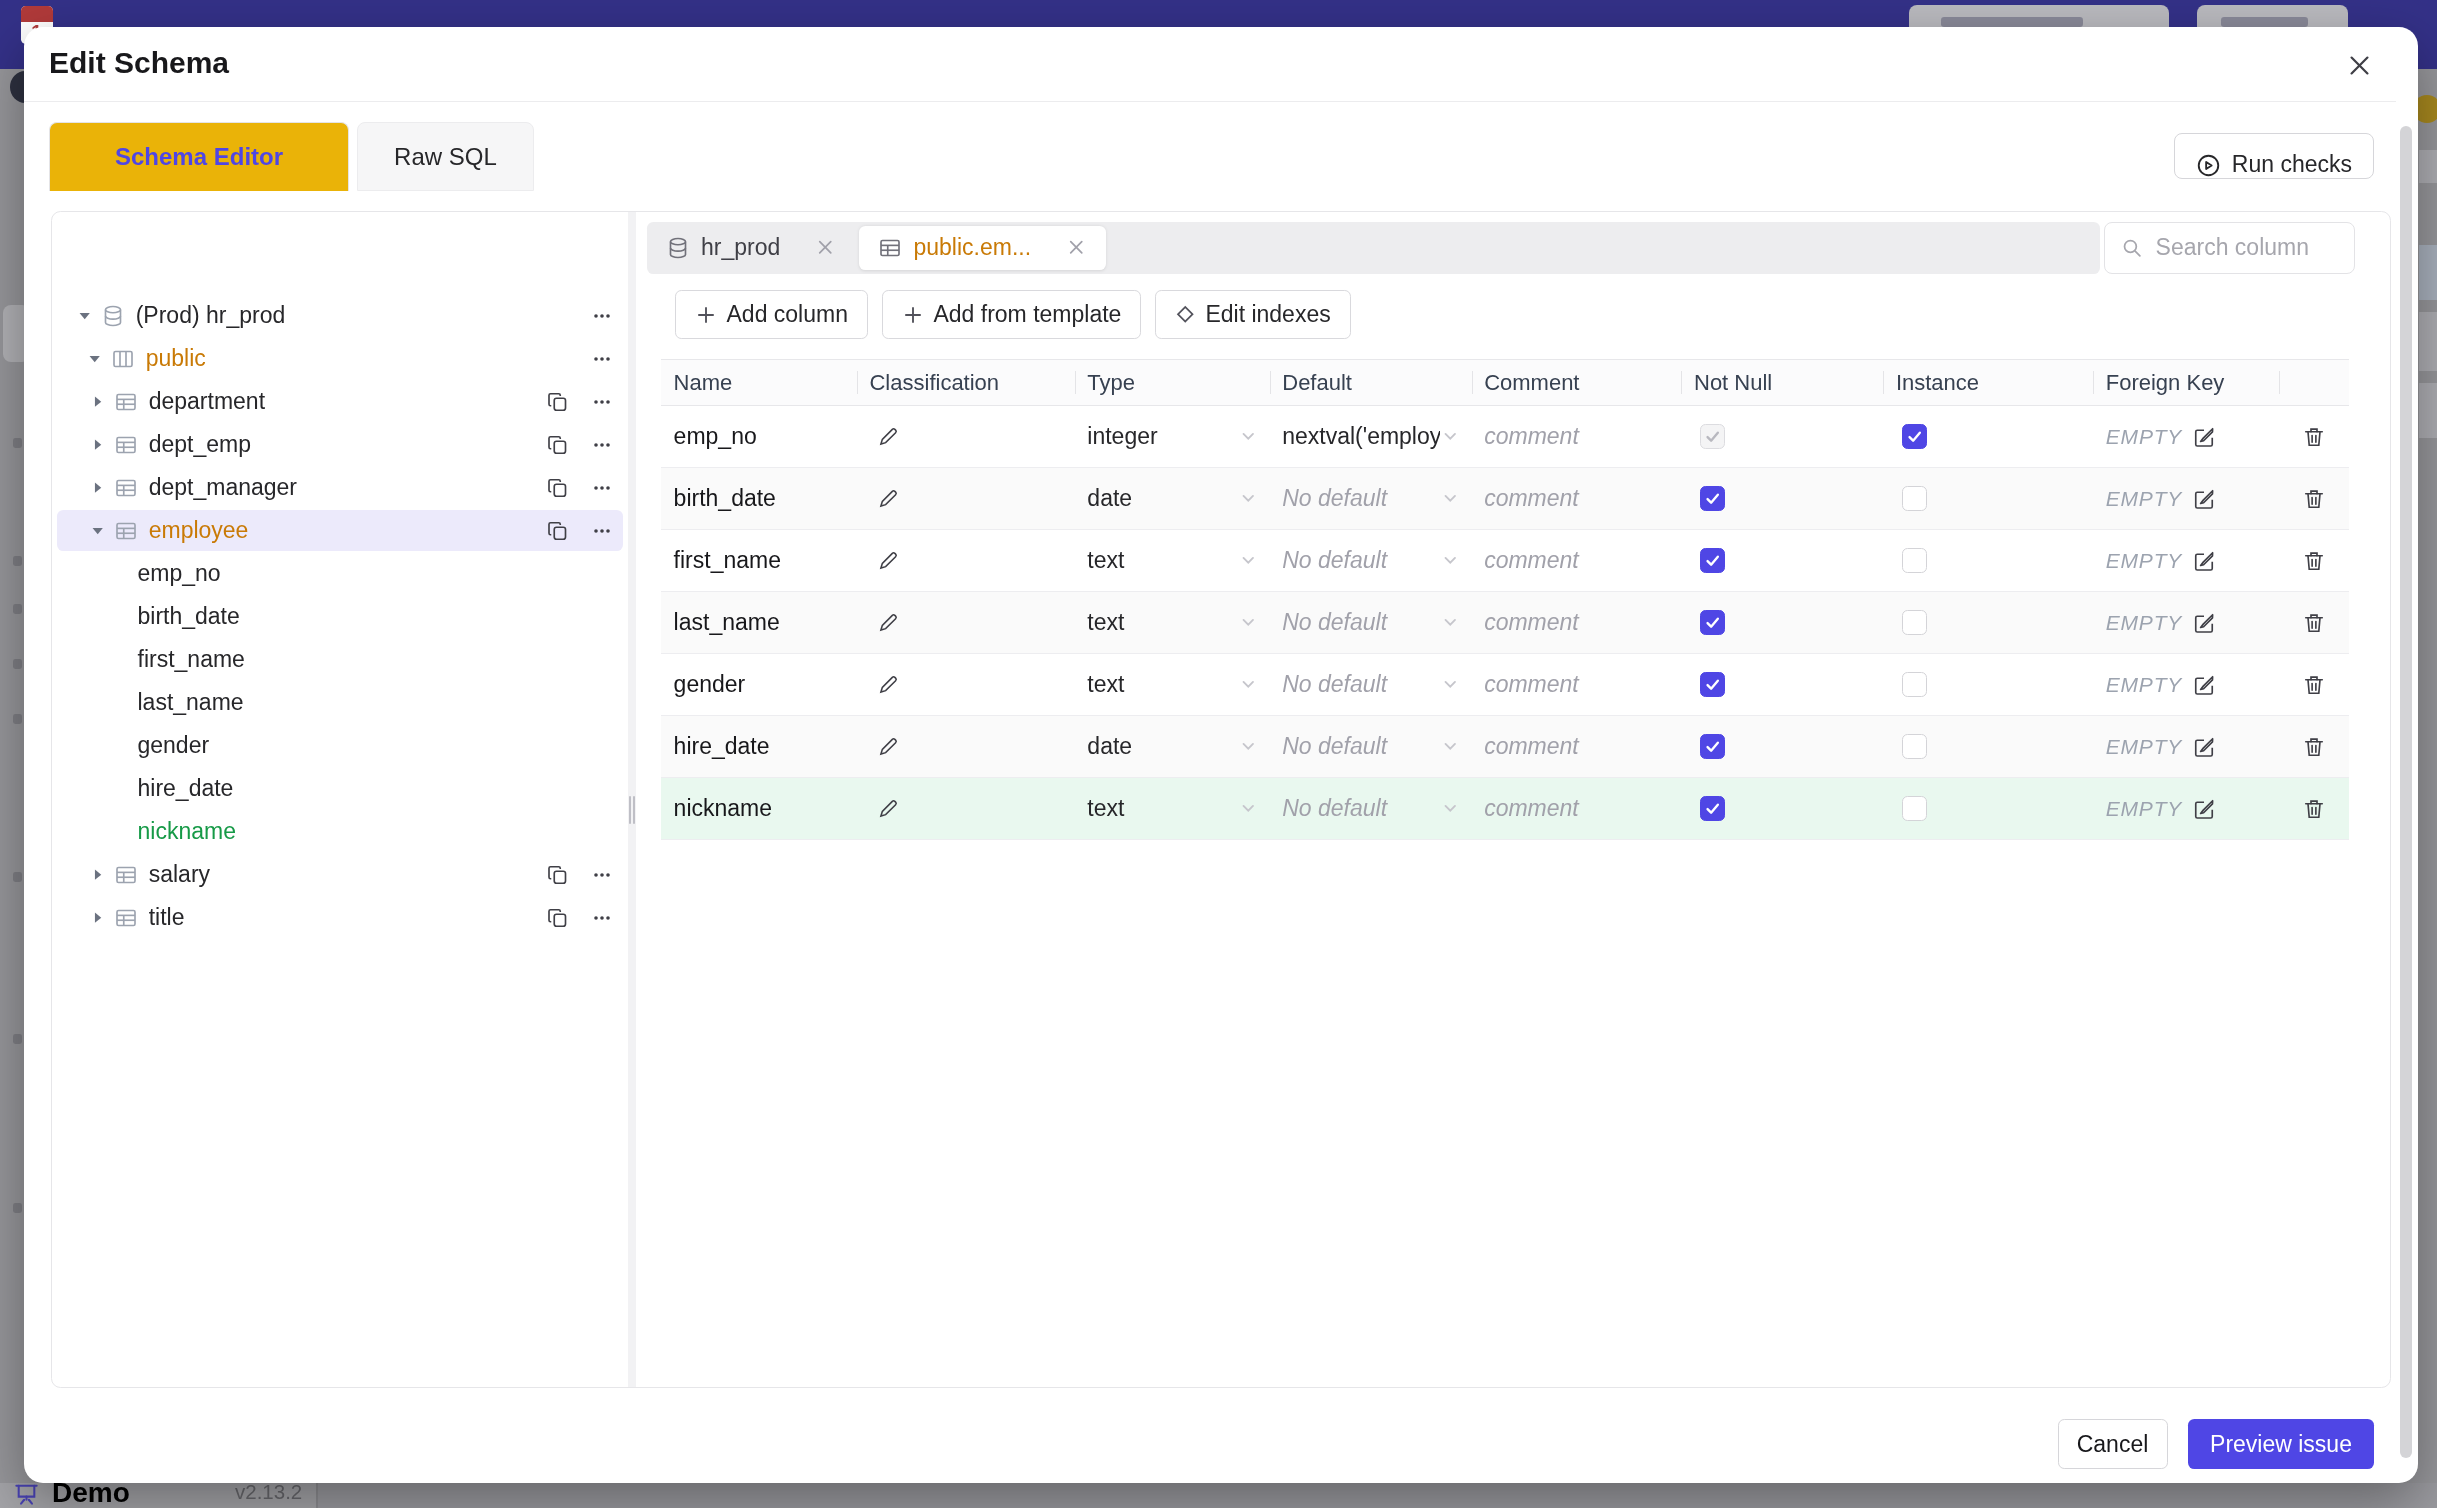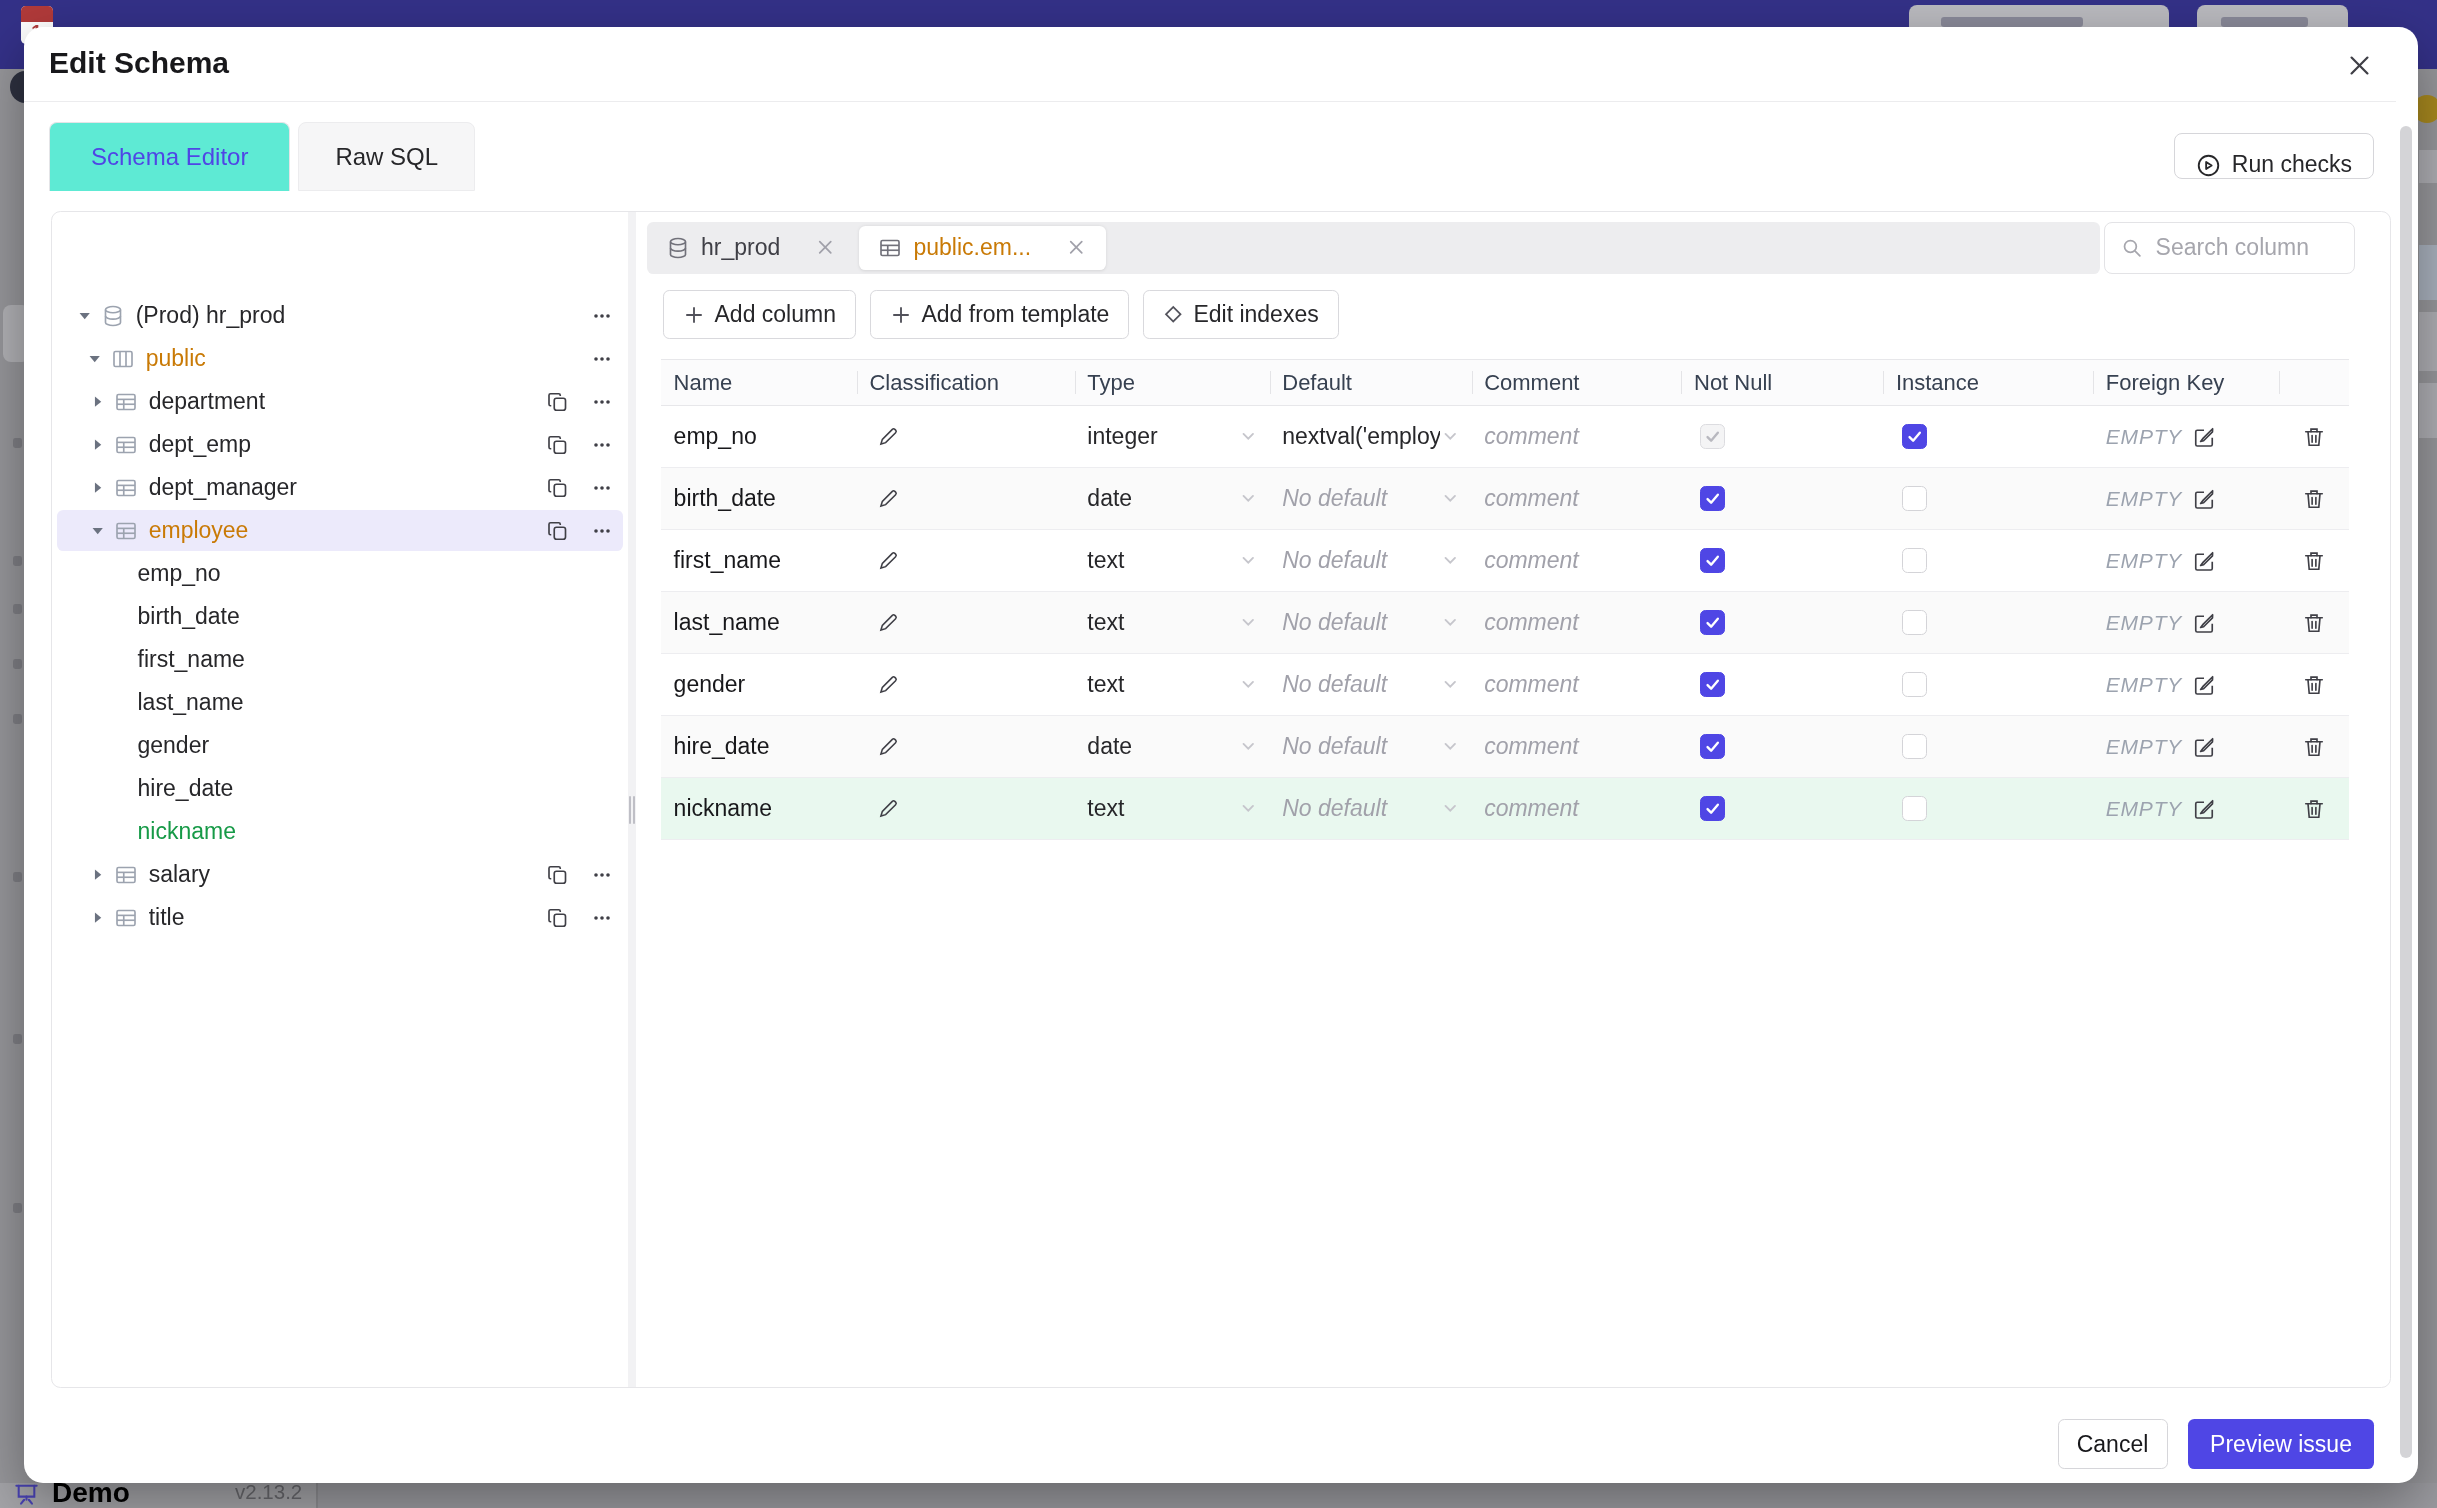--- a/index.html
+++ b/index.html
@@ -29,21 +29,21 @@
 
   
   .modal { position:absolute; left:24px; top:27px; width:2394px; height:1456px; background:#fff;
            border-radius:19px; box-shadow:0 19px 55px rgba(0,0,0,.35); z-index:5; }
   .modal-title { position:absolute; left:25px; top:19px; font-size:30px; font-weight:600; color:#18181b; }
   .close-btn { position:absolute; right:41px; top:20.5px; width:35px; height:35px; display:flex; align-items:center; justify-content:center; cursor:pointer; }
   .header-divider { position:absolute; left:0; right:22px; top:74px; height:0.8px; background:#ececee; }
 
   .tabs-row { position:absolute; left:25px; top:95px; display:flex; align-items:flex-end; }
   .tab { height:69px; display:flex; align-items:center; justify-content:center; font-size:24px; border-radius:8px 8px 0 0; cursor:pointer; }
-  .tab.active { background:#5eead4; border:0.8px solid #e4e4e7; border-bottom:none; color:#4f46e5; font-weight:400; padding:0 41px; }
+  .tab.active { background:#eab308; border:0.8px solid #e4e4e7; border-bottom:none; color:#4f46e5; font-weight:700; padding:0 65px; }
   .tab.inactive { background:#f6f6f7; border:0.8px solid #ececee; color:#27272a; margin-left:8px; padding:0 36px; }
 
   .run-checks { position:absolute; right:44px; top:106px; height:46px; display:flex; align-items:flex-end; gap:11px;
                 border:0.8px solid #d6d6da; border-radius:8px; background:#fff; padding:0 21px; font-size:23px; color:#27272a; cursor:pointer; }
 
   .content { position:absolute; left:27px; top:184px; width:2340px; height:1177px; border:0.8px solid #e6e6e9; border-radius:9.5px; }
 
   
   .left-panel { position:absolute; left:0; top:0; width:576px; height:100%; }
   .search-box { position:absolute; display:flex; align-items:center; gap:12.6px; border:0.8px solid #e3e3e6; border-radius:8px; background:#fff; padding:0 16px; }
@@ -66,21 +66,21 @@
   .panel-divider .grip.g2 { left:4.7px; }
 
   
   .right-panel { position:absolute; left:584px; top:0; right:0; bottom:0; }
   .strip { position:absolute; left:11px; top:9.5px; width:1453px; height:52px; background:#ededef; border-radius:6.3px; display:flex; align-items:center; }
   .strip-tab { display:flex; align-items:center; gap:11px; padding:0 19px; height:100%; font-size:23px; color:#3f3f46; cursor:pointer; }
   .strip-tab .x { margin-left:24px; }
   .strip-tab.active { background:#fff; height:44px; border-radius:6.3px; margin-left:4.7px; box-shadow:0 0.8px 3.2px rgba(0,0,0,.10); }
   .search-col { right:35px; left:auto; top:9.5px; width:251px; height:52px; position:absolute; }
 
-  .toolbar { position:absolute; left:27px; top:78px; display:flex; gap:14px; }
+  .toolbar { position:absolute; left:39px; top:78px; display:flex; gap:14px; }
   .tb-btn { height:49px; display:flex; align-items:center; gap:9.5px; background:#fff; border:0.8px solid #d9d9dd; border-radius:6.3px; padding:0 19px; font-size:23px; color:#27272a; cursor:pointer; }
 
   .grid { position:absolute; left:25px; top:147px; width:1688px; }
   .grid-header { display:flex; height:47px; background:#fbfbfc; border-top:0.8px solid #e7e7ea; border-bottom:0.8px solid #e7e7ea; }
   .gh-cell { position:relative; display:flex; align-items:center; padding-left:12.6px; font-size:22px; font-weight:500; color:#374151; }
   .gh-cell + .gh-cell::before { content:""; position:absolute; left:0; top:11px; bottom:11px; width:0.8px; background:#e4e4e7; }
   .grid-row { display:flex; height:62px; border-bottom:0.8px solid #ededf0; align-items:center; }
   .grid-row.alt { background:#fafafa; }
   .grid-row.new { background:#e9f8ef; }
   .gc { display:flex; align-items:center; padding-left:12.6px; height:100%; }

